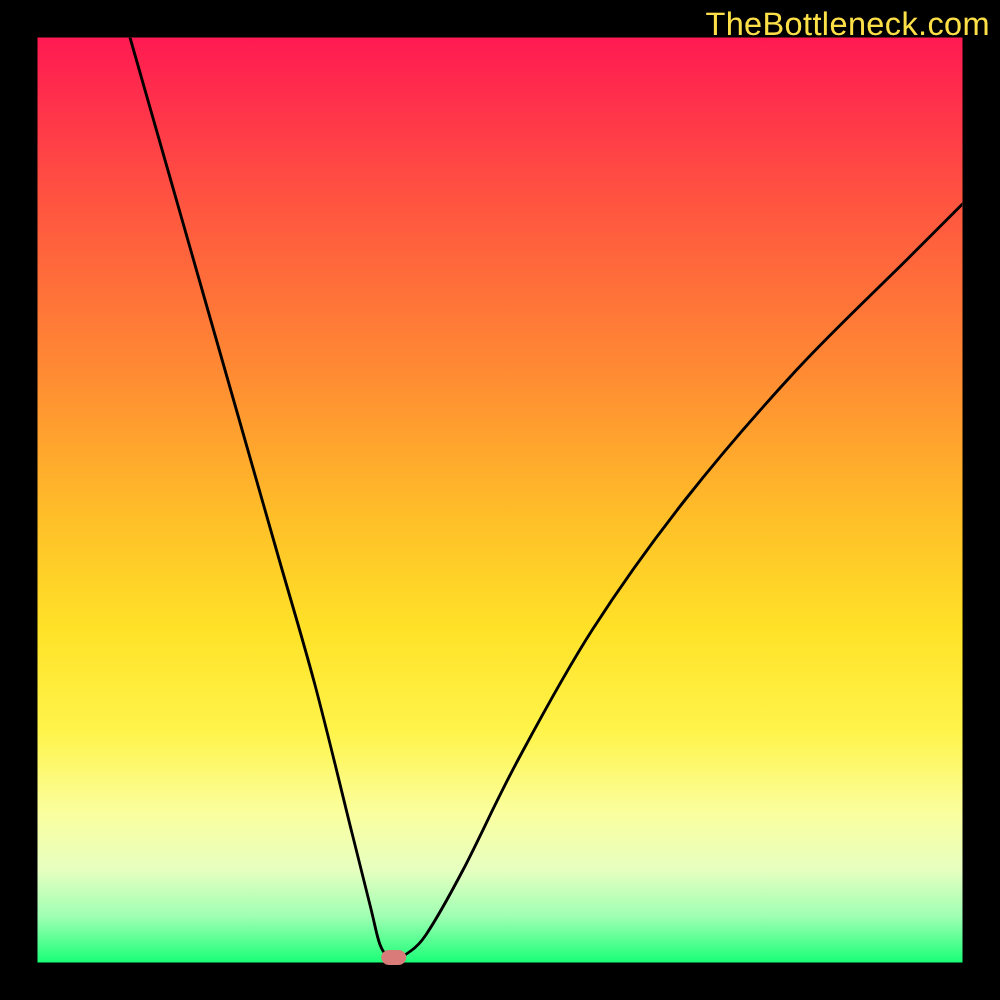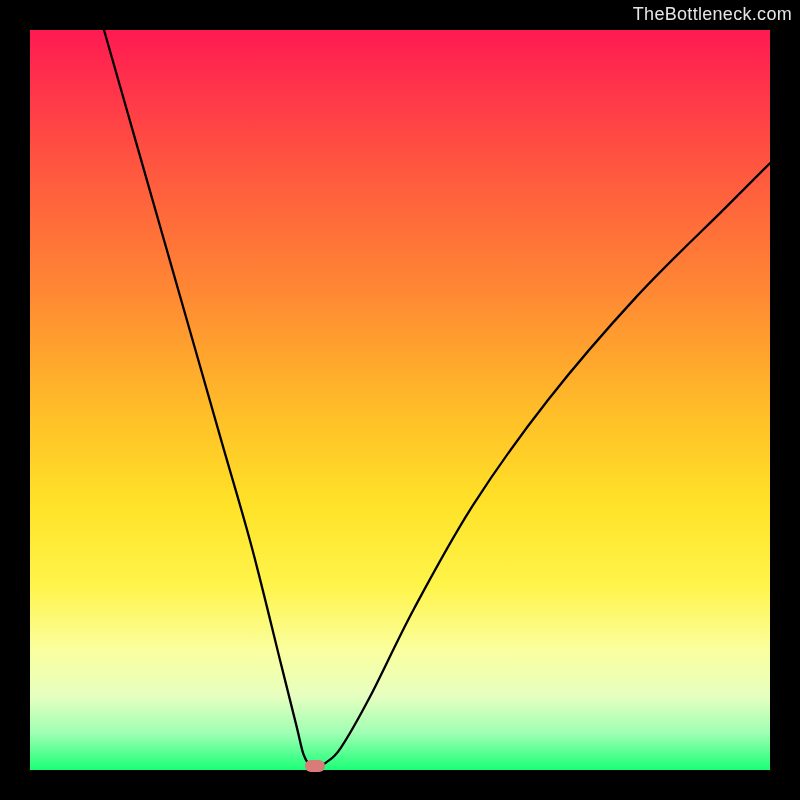--- a/index.html
+++ b/index.html
@@ -36,22 +36,22 @@
       #faffa0 84%,
       #e6ffc0 90%,
       #9fffb3 95%,
       #1aff77 100%
     );
   }
   .watermark {
     position: absolute;
     top: 4px;
     right: 8px;
-    color: #e5e5e5;
-    font-size: 18px;
+    color: #fde047;
+    font-size: 26px;
     letter-spacing: 0.3px;
     font-weight: 500;
   }
   .curve-svg {
     position: absolute;
     top: 0;
     left: 0;
     width: 740px;
     height: 740px;
   }

